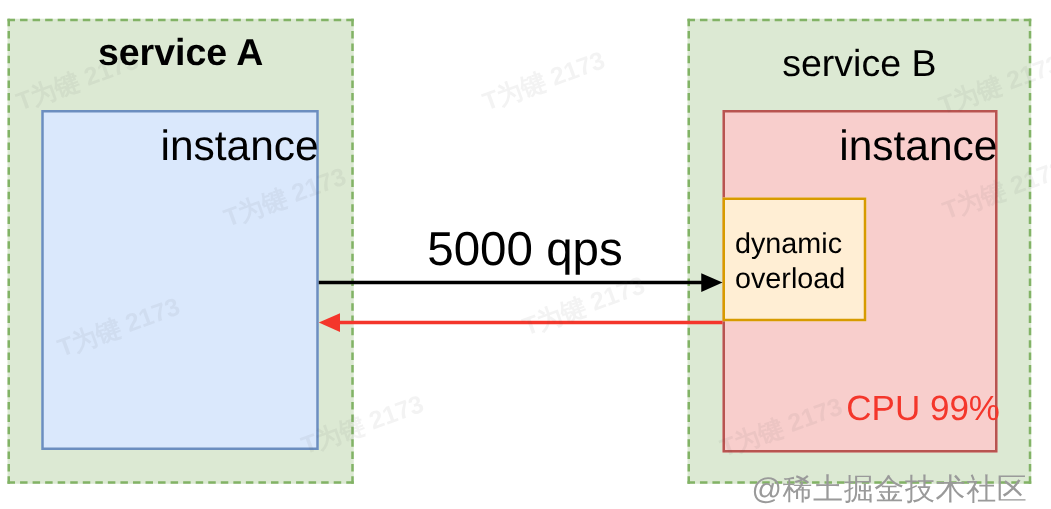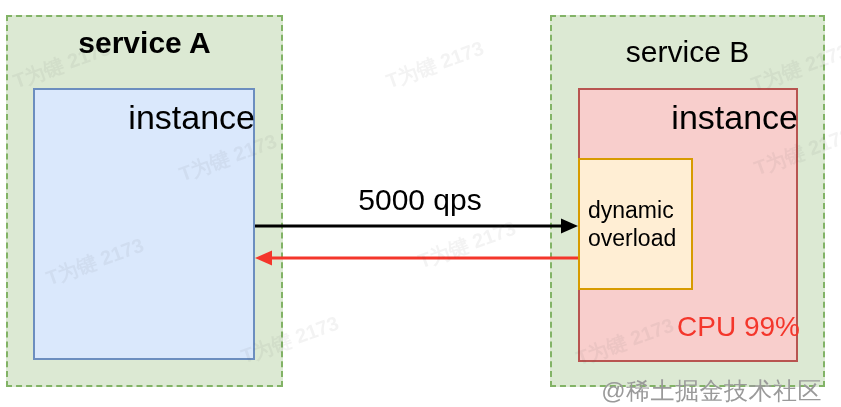--- a/index.html
+++ b/index.html
@@ -61,21 +61,21 @@
     color: #000000;
     z-index: 4;
     line-height: 32px;
   }
   #instance-a-label { left: 33px;  top: 101px; width: 222px; }
   #instance-b-label { left: 578px; top: 101px; width: 220px; }
 
   
   #overload-box {
     position: absolute;
-    left: 578px; top: 158px; width: 115px; height: 132px;
+    left: 578px; top: 158px; width: 115px; height: 99px;
     background: #ffeed4;
     border: 2px solid #d79b00;
     box-sizing: border-box;
     z-index: 3;
     display: flex;
     align-items: center;
   }
   #overload-box .overload-text {
     font-size: 23px;
     line-height: 28px;
@@ -96,21 +96,21 @@
 
   
   .flow-label {
     position: absolute;
     text-align: center;
     z-index: 6;
     line-height: 32px;
   }
   #request-label {
     left: 320px; top: 184px; width: 200px;
-    font-size: 30px;
+    font-size: 38px;
     color: #000000;
   }
   #reject-label {
     left: 310px; top: 268px; width: 220px;
     font-size: 30px;
     color: #f4362b;
   }
 
   
   #arrows-svg {

